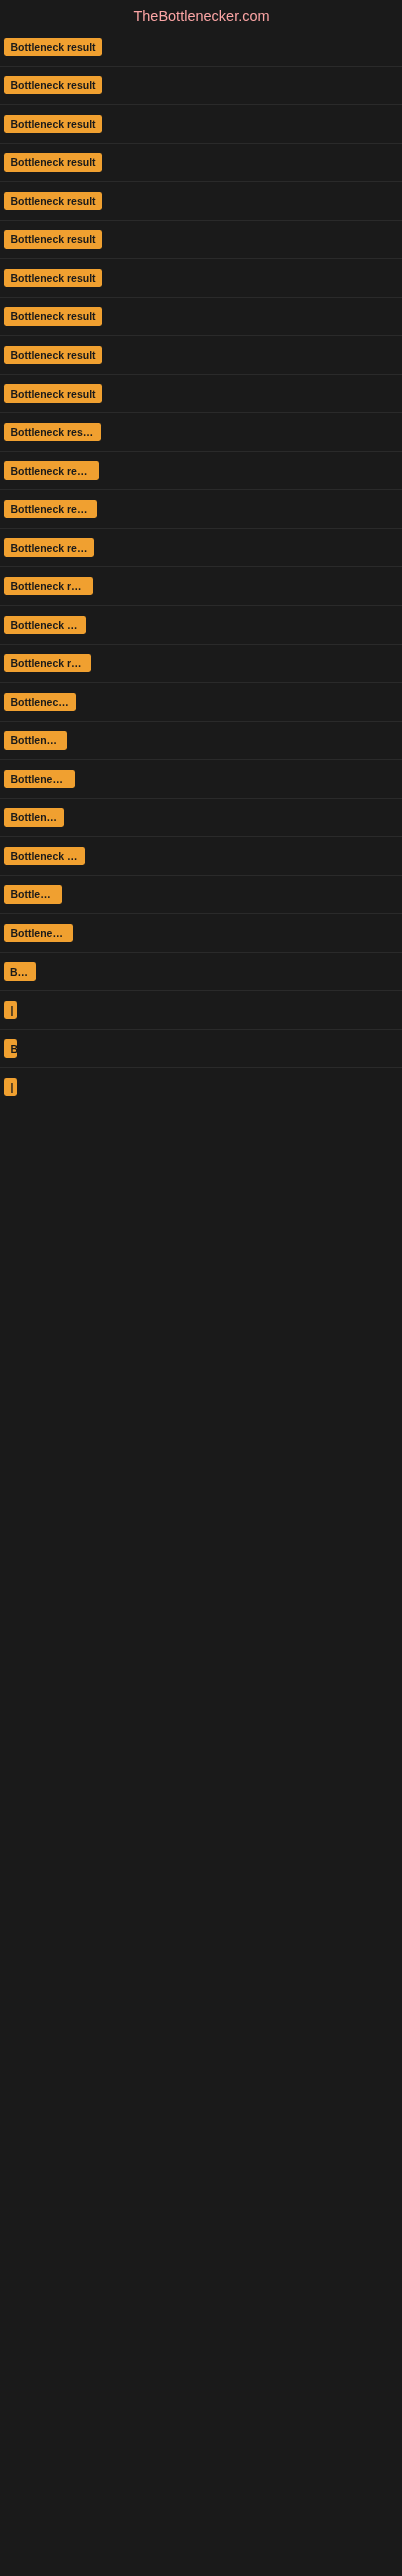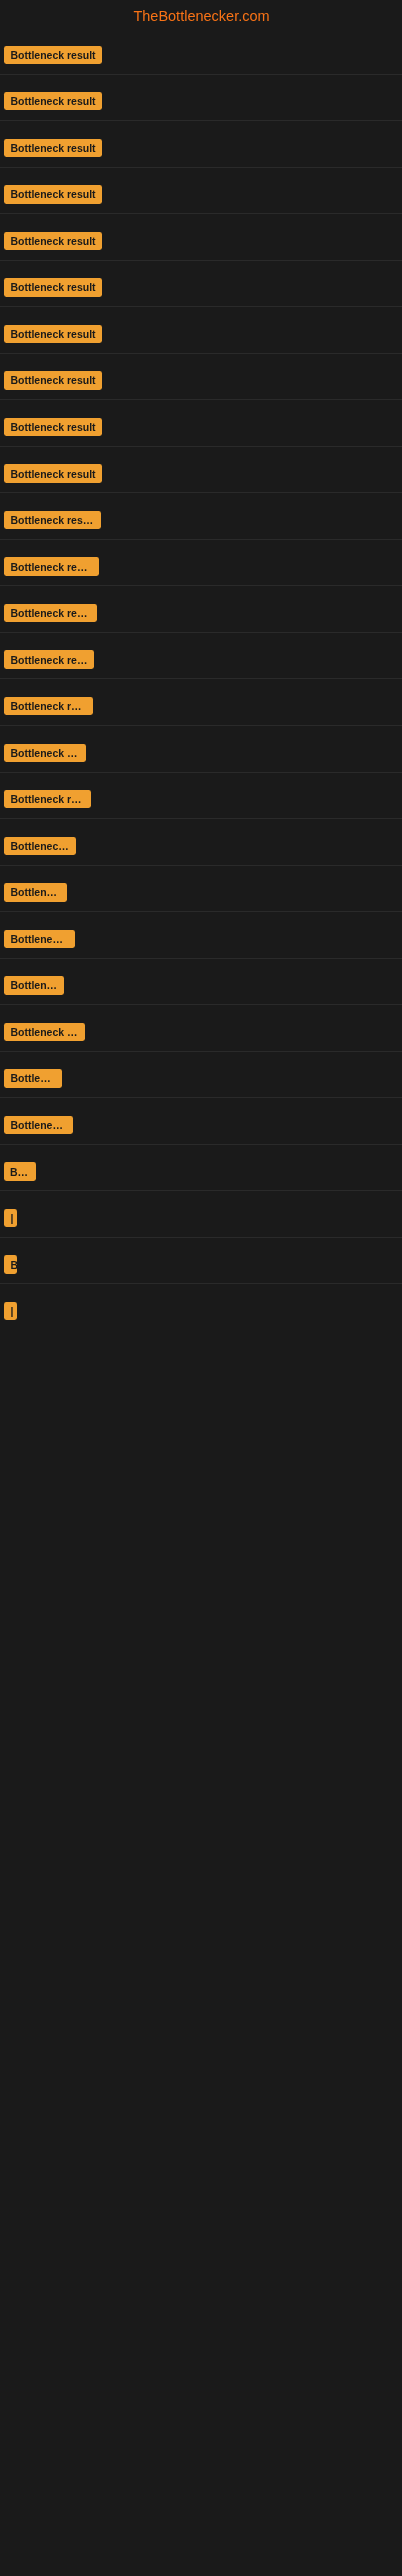--- a/index.html
+++ b/index.html
@@ -11,30 +11,30 @@
     body {
       width: 403px;
       min-height: 2576px;
       background-color: #1a1a1a;
       font-family: Arial, sans-serif;
       position: relative;
     }
 
     .site-title {
       text-align: center;
-      color: #f97316;
+      color: #fca5a5;
       font-size: 14.5px;
       padding: 8px 0 4px 0;
       font-weight: normal;
     }
 
     .bottleneck-item {
       display: flex;
       align-items: center;
-      margin: 8px 0 0 4px;
+      margin: 0 0 0 4px;
       padding: 3.2px 0;
     }
 
     .bottleneck-badge {
       background-color: #f0a030;
       color: #1a1a1a;
       font-size: 10.5px;
       font-weight: bold;
       padding: 3.2px 6.4px;
       border-radius: 2.4px;

